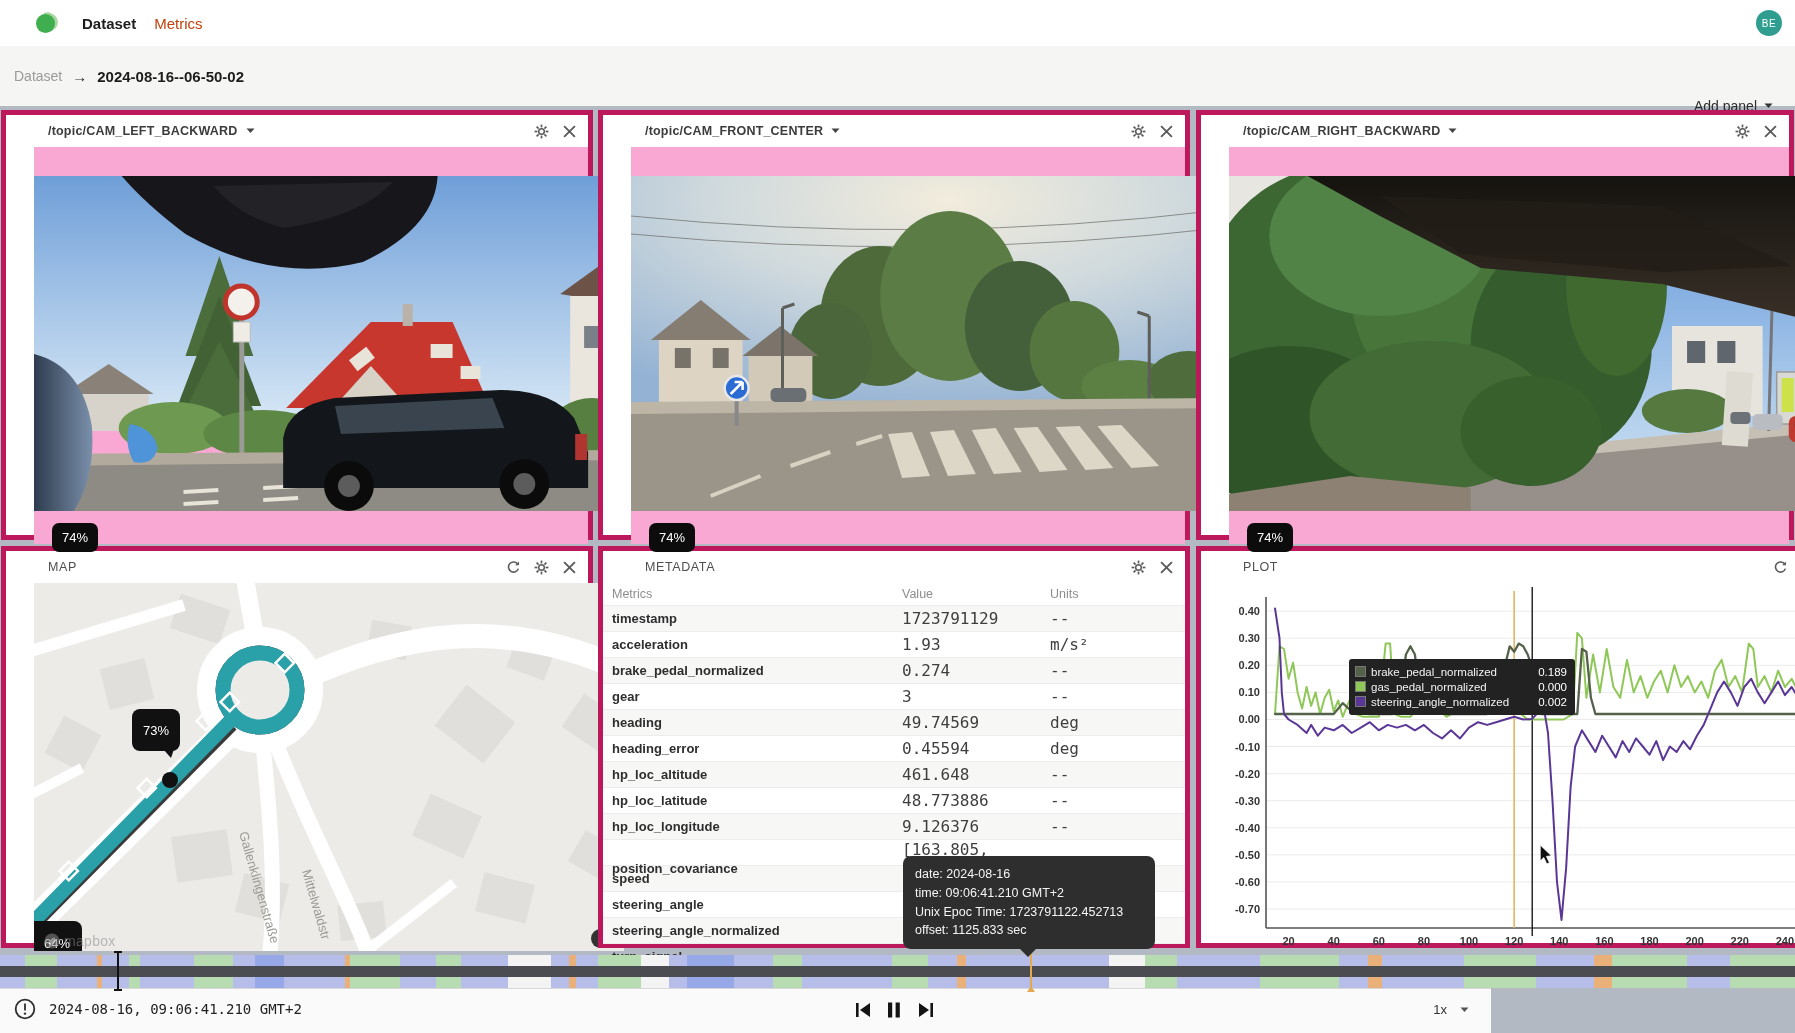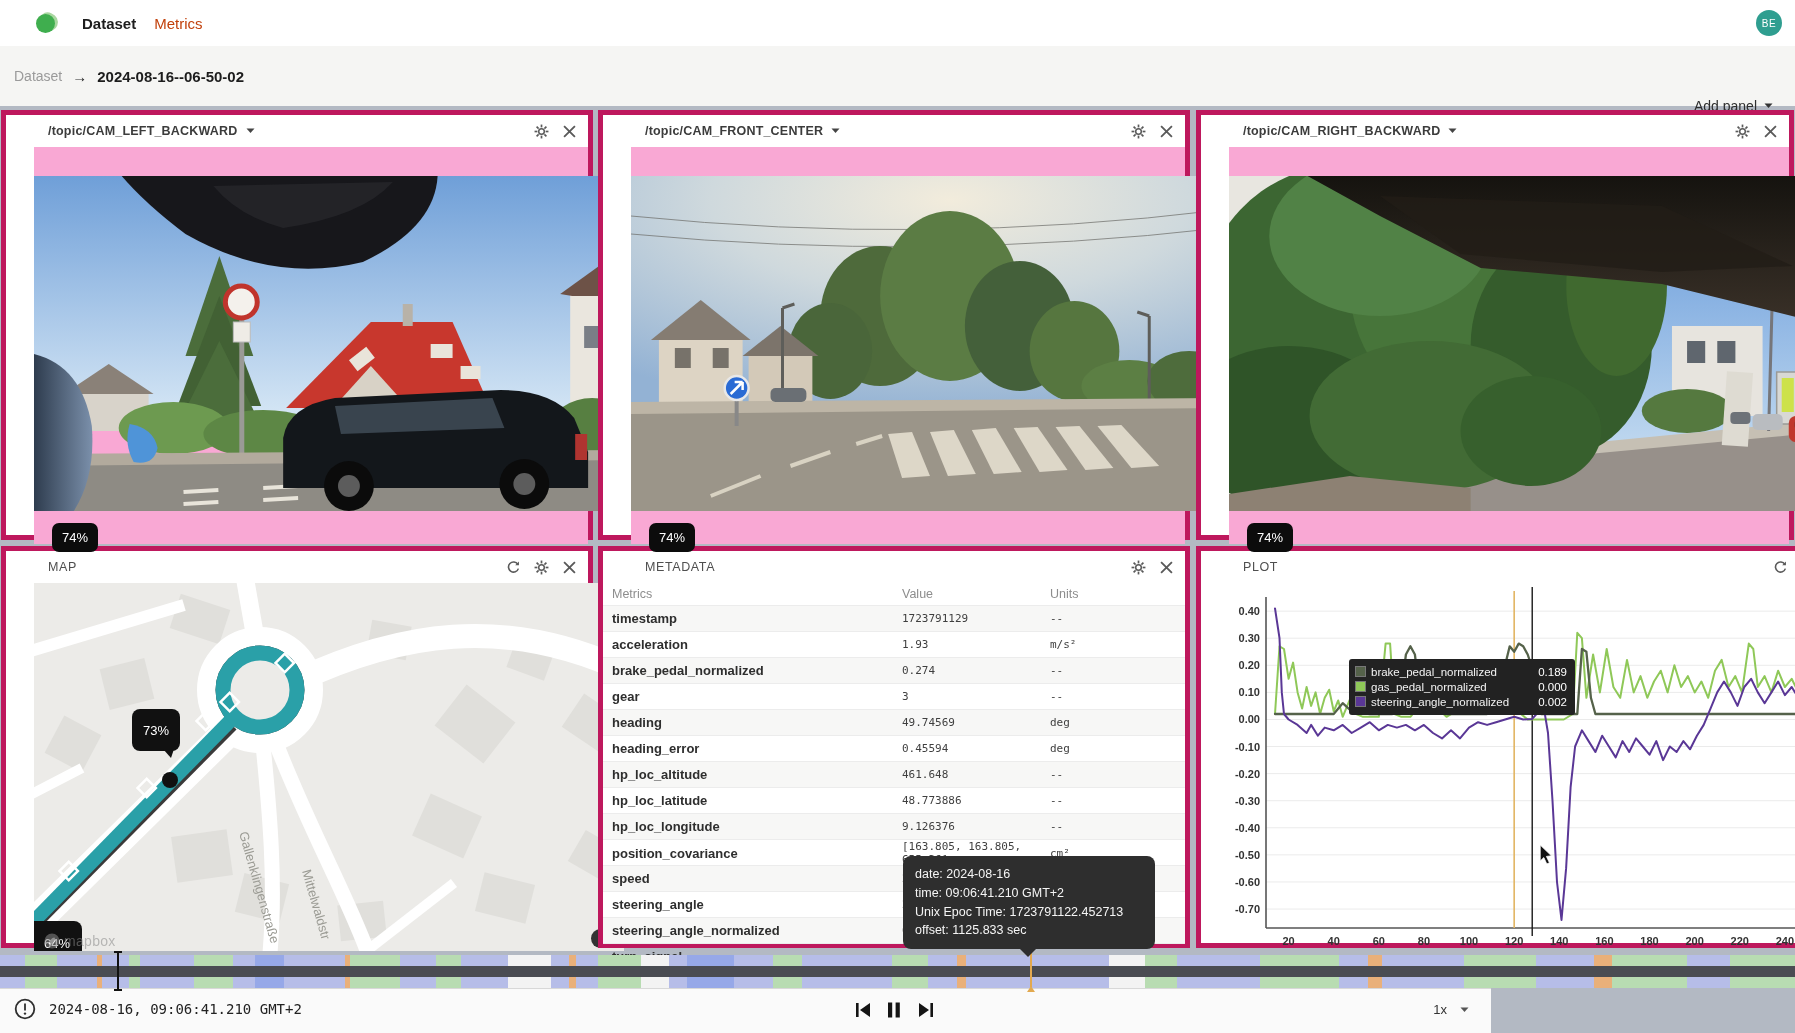--- a/index.html
+++ b/index.html
@@ -31,21 +31,21 @@
   .cam-body{position:relative;width:100%;height:397px;background:#f9a8d4;text-align:right;}
   .cam-img{position:absolute;left:0;top:29px;width:590px;height:335px;}
   .q-badge{position:absolute;left:18px;top:376px;background:#0c0c0c;color:#fff;font-size:13px;padding:7px 10px;border-radius:7px;z-index:3;}
 
   
   #meta-table{position:absolute;left:0;top:32px;right:0;}
   .mt-head{display:grid;grid-template-columns:290px 148px 1fr;height:22px;align-items:center;padding-left:9px;color:#8d8d8d;font-size:12.5px;}
   .mt-row{display:grid;grid-template-columns:290px 148px 1fr;height:25px;align-items:center;padding-left:9px;font-size:13px;border-top:1px solid #ececec;}
   .mt-row:nth-child(odd){background:#f7f7f6;}
   .mt-prop{font-weight:bold;color:#2e2e2e;}
-  .mt-val,.mt-unit{font-family:"DejaVu Sans Mono",monospace;font-size:11px;color:#3f3f3f;}
+  .mt-val,.mt-unit{font-family:"DejaVu Sans Mono",monospace;font-size:16px;color:#3f3f3f;}
 
   
   #plot-legend{position:absolute;left:120px;top:76px;width:212px;background:#222;border-radius:3px;padding:5px 8px 6px 6px;z-index:4;}
   .lg-row{display:flex;align-items:center;height:15px;}
   .lg-sw{width:11px;height:11px;margin-right:5px;border:1px solid #777;box-sizing:border-box;}
   .lg-lb{color:#f2f2f2;font-size:11.5px;flex:1;white-space:nowrap;}
   .lg-vl{color:#fff;font-size:11.5px;}
 
   
   #time-tooltip{position:absolute;left:903px;top:856px;width:252px;background:#2e2e2e;color:#f5f5f5;border-radius:8px;padding:9px 12px;font-size:12.5px;line-height:1.5;z-index:9;box-sizing:border-box;}

